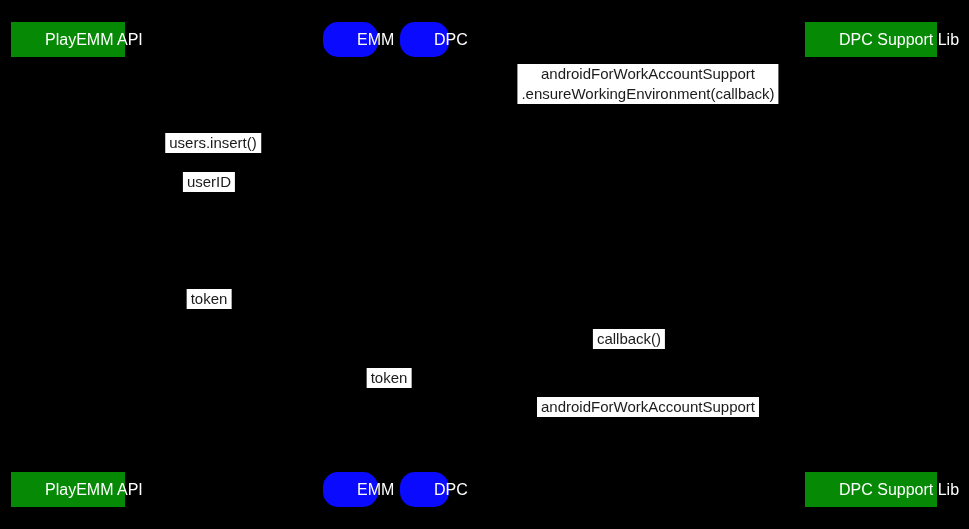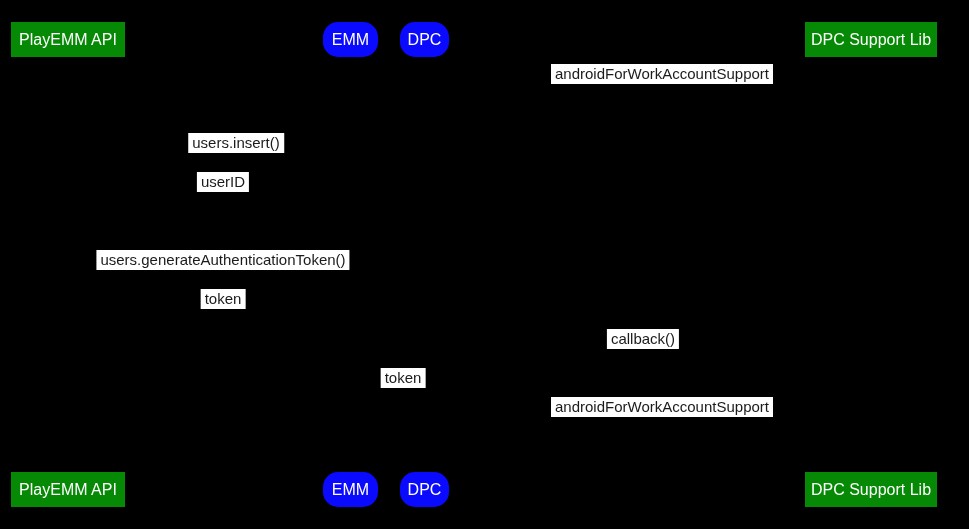--- a/index.html
+++ b/index.html
@@ -16,68 +16,65 @@
   .diagram {
     position: relative;
     width: 969px;
     height: 529px;
     background: var(--color-background, #000);
   }
   .actor {
     position: absolute;
     height: 35px;
     line-height: 35px;
-    text-align: center;
     color: var(--color-actor_text, #ffffff);
     font-size: 16px;
     white-space: nowrap;
     box-sizing: border-box;
+    padding-left: 34px;
   }
   .actor.green { background: var(--color-green, #068A06); }
   .actor.blue  { background: var(--color-blue, #0000FF); border-radius: 15px; }
   .msg {
     position: absolute;
     transform: translateX(-50%);
     background: var(--color-label_bg, #ffffff);
     color: var(--color-label_text, #1b1b1b);
     font-size: 15px;
     line-height: 20px;
     padding: 0 4px;
     text-align: center;
     white-space: nowrap;
-    margin-left: 14px;
   }
   .msg-line { white-space: nowrap; }
 </style>
 </head>
 <body>
 
 <div class="diagram">
 
   <div class="actor green" style="left:11px;  top:22px; width:114px;">PlayEMM API</div>
   <div class="actor blue" style="left:323px; top:22px; width:55px;">EMM</div>
   <div class="actor blue" style="left:400px; top:22px; width:49px;">DPC</div>
   <div class="actor green" style="left:805px; top:22px; width:132px;">DPC Support Lib</div>
 
   <div class="msg" style="left:648px; top:64px;">
     <div class="msg-line">androidForWorkAccountSupport</div>
+    <div class="msg-line">.ensureWorkingEnvironment(callback)</div>
   </div>
 
-  <div class="msg" style="left:222px; top:133px;">
+  <div class="msg" style="left:213px; top:133px;">
     <div class="msg-line">users.insert()</div>
   </div>
 
   <div class="msg" style="left:209px; top:172px;">
     <div class="msg-line">userID</div>
   </div>
 
 
-  <div class="msg" style="left:209px; top:250px;">
-    <div class="msg-line">users.generateAuthenticationToken()</div>
-  </div>
 
   <div class="msg" style="left:209px; top:289px;">
     <div class="msg-line">token</div>
   </div>
 
   <div class="msg" style="left:629px; top:329px;">
     <div class="msg-line">callback()</div>
   </div>
 
   <div class="msg" style="left:389px; top:368px;">

